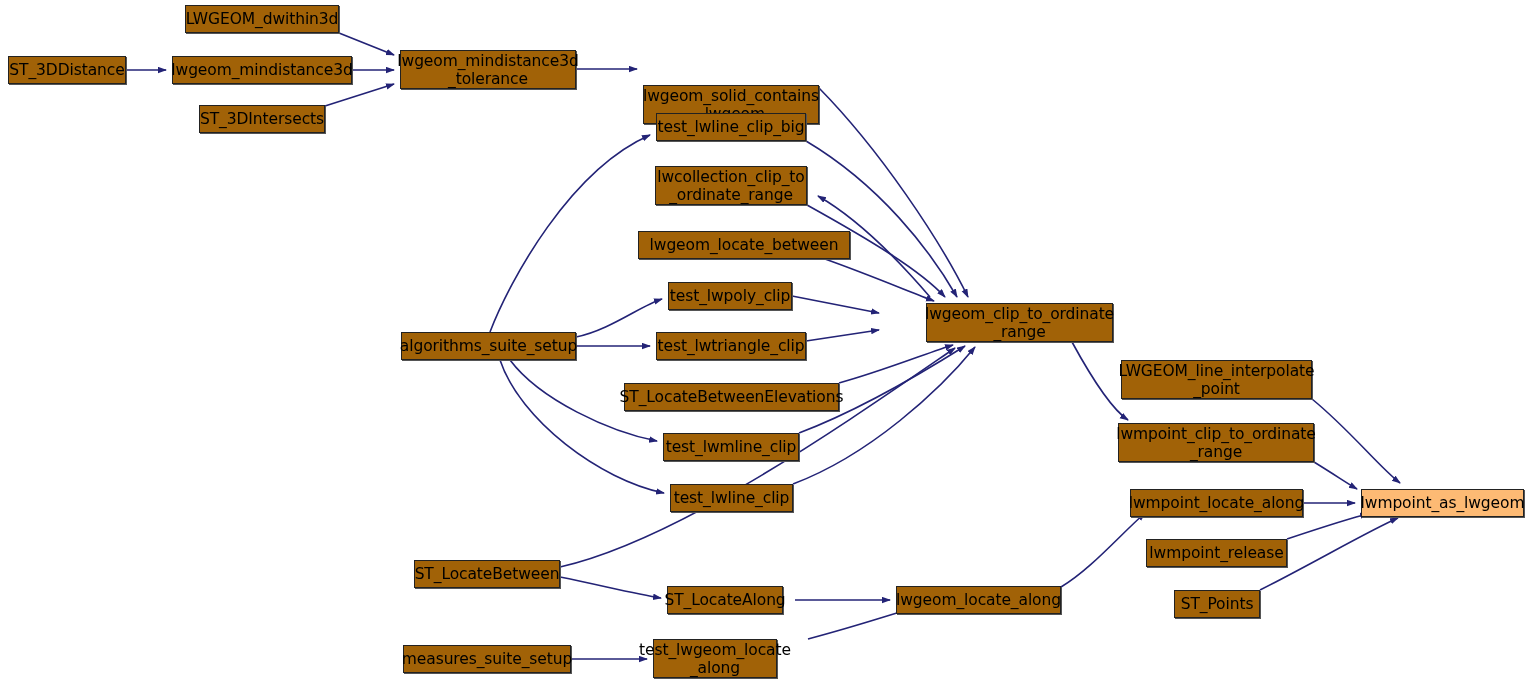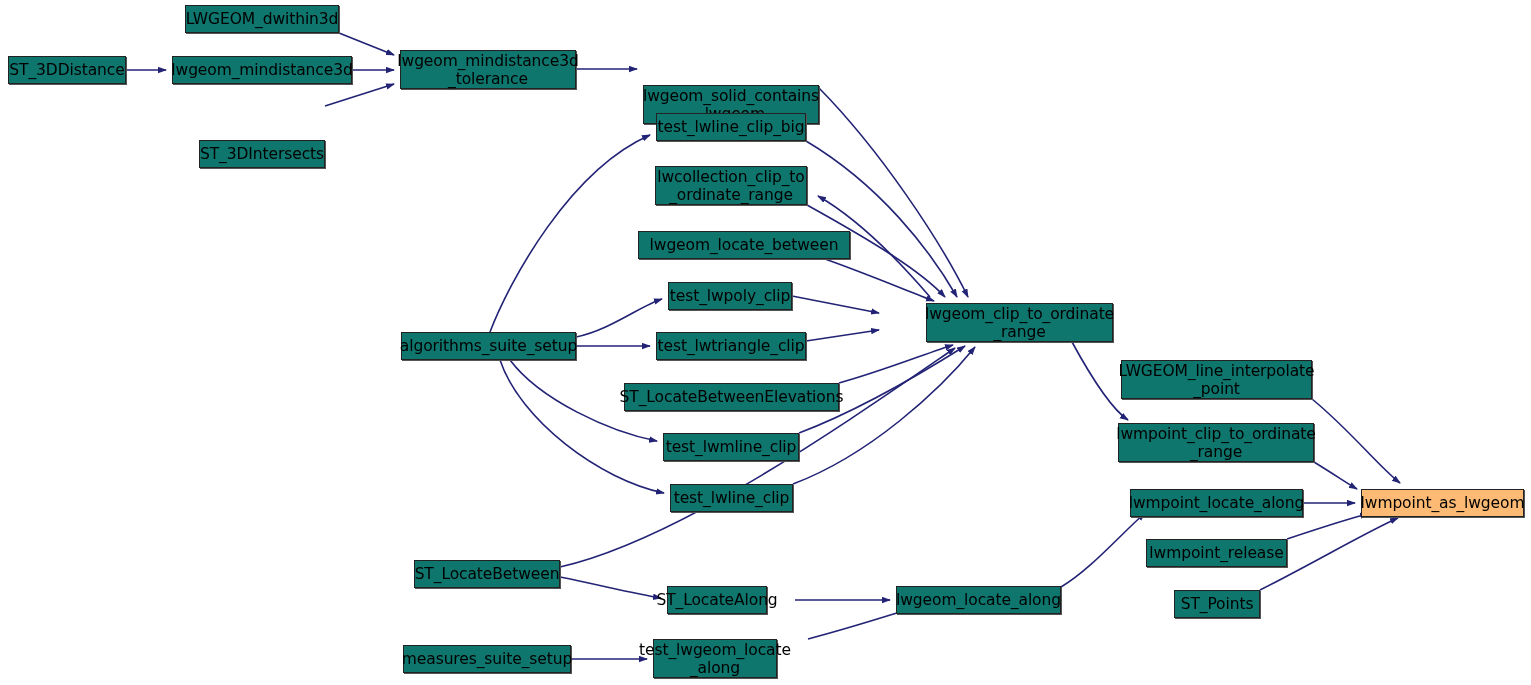--- a/index.html
+++ b/index.html
@@ -1,20 +1,20 @@
 <!DOCTYPE html>
 <html><head>
 <meta charset="utf-8">
 <style>
   html,body{margin:0;padding:0;background:#ffffff;}
   #canvas{position:relative;width:1531px;height:685px;background:#ffffff;
     font-family:"DejaVu Sans","Liberation Sans",sans-serif;overflow:hidden;}
   #edges{position:absolute;left:0;top:0;width:1531px;height:685px;}
   .node{position:absolute;box-sizing:border-box;border:1px solid #222222;
-    background:#0f766e;display:flex;align-items:center;justify-content:center;
+    background:#a16207;display:flex;align-items:center;justify-content:center;
     text-align:center;color:#000000;font-size:15.5px;line-height:18px;
     letter-spacing:-0.1px;white-space:pre-line;
     box-shadow:1px 1px 0 0 #555555;}
   .node.highlight{background:#fdba74;}
   .node span{display:block;padding:0 4px;}
 </style>
 </head>
 <body>
 
 <div id="canvas">
@@ -56,21 +56,21 @@
         <path d="M795,600 L890,600" fill="none" stroke="#232376" stroke-width="1.6" marker-end="url(#ah)"></path>
         <path d="M1061,587 C1090,570 1120,535 1145,513" fill="none" stroke="#232376" stroke-width="1.6" marker-end="url(#ah)"></path>
         <path d="M571,659 L647,659" fill="none" stroke="#232376" stroke-width="1.6" marker-end="url(#ah)"></path>
         <path d="M808,639 C850,628 890,615 910,609" fill="none" stroke="#232376" stroke-width="1.6" marker-end="url(#ah)"></path>
       </g>
   </svg>
   <div id="node-layer">
       <div class="node" style="left: 8px; top: 56px; width: 118px; height: 28px;"><span>ST_3DDistance</span></div>
       <div class="node" style="left: 172px; top: 56px; width: 180px; height: 28px;"><span>lwgeom_mindistance3d</span></div>
       <div class="node" style="left: 185px; top: 5px; width: 154px; height: 28px;"><span>LWGEOM_dwithin3d</span></div>
-      <div class="node" style="left: 199px; top: 105px; width: 126px; height: 28px; margin-top: 35px;"><span>ST_3DIntersects</span></div>
+      <div class="node" style="left: 199px; top: 105px; width: 126px; height: 28px;"><span>ST_3DIntersects</span></div>
       <div class="node" style="left: 400px; top: 50px; width: 176px; height: 39px;"><span>lwgeom_mindistance3d
 _tolerance</span></div>
       <div class="node" style="left: 643px; top: 49px; width: 176px; height: 39px; margin-top: 36px;"><span>lwgeom_solid_contains
 _lwgeom</span></div>
       <div class="node" style="left: 656px; top: 113px; width: 150px; height: 28px;"><span>test_lwline_clip_big</span></div>
       <div class="node" style="left: 655px; top: 166px; width: 152px; height: 39px;"><span>lwcollection_clip_to
 _ordinate_range</span></div>
       <div class="node" style="left: 638px; top: 231px; width: 212px; height: 28px;"><span>lwgeom_locate_between</span></div>
       <div class="node" style="left: 668px; top: 282px; width: 124px; height: 28px;"><span>test_lwpoly_clip</span></div>
       <div class="node" style="left: 656px; top: 332px; width: 150px; height: 28px;"><span>test_lwtriangle_clip</span></div>
@@ -82,19 +82,19 @@
 _range</span></div>
       <div class="node" style="left: 1121px; top: 360px; width: 191px; height: 39px;"><span>LWGEOM_line_interpolate
 _point</span></div>
       <div class="node" style="left: 1118px; top: 423px; width: 196px; height: 39px; justify-content: center;"><span>lwmpoint_clip_to_ordinate
 _range</span></div>
       <div class="node" style="left: 1130px; top: 489px; width: 173px; height: 28px;"><span>lwmpoint_locate_along</span></div>
       <div class="node" style="left: 1146px; top: 539px; width: 141px; height: 28px;"><span>lwmpoint_release</span></div>
       <div class="node" style="left: 1174px; top: 590px; width: 86px; height: 28px;"><span>ST_Points</span></div>
       <div class="node highlight" style="left: 1361px; top: 489px; width: 163px; height: 28px;"><span>lwmpoint_as_lwgeom</span></div>
       <div class="node" style="left: 414px; top: 560px; width: 146px; height: 28px;"><span>ST_LocateBetween</span></div>
-      <div class="node" style="left: 667px; top: 586px; width: 100px; height: 28px; justify-content: center;"><span>ST_LocateAlong</span></div>
+      <div class="node" style="left: 667px; top: 586px; width: 116px; height: 28px; justify-content: center;"><span>ST_LocateAlong</span></div>
       <div class="node" style="left: 896px; top: 586px; width: 165px; height: 28px;"><span>lwgeom_locate_along</span></div>
       <div class="node" style="left: 403px; top: 645px; width: 168px; height: 28px;"><span>measures_suite_setup</span></div>
       <div class="node" style="left: 653px; top: 639px; width: 124px; height: 39px;"><span>test_lwgeom_locate
 _along</span></div>
     </div>
 </div>
 
 </body></html>

